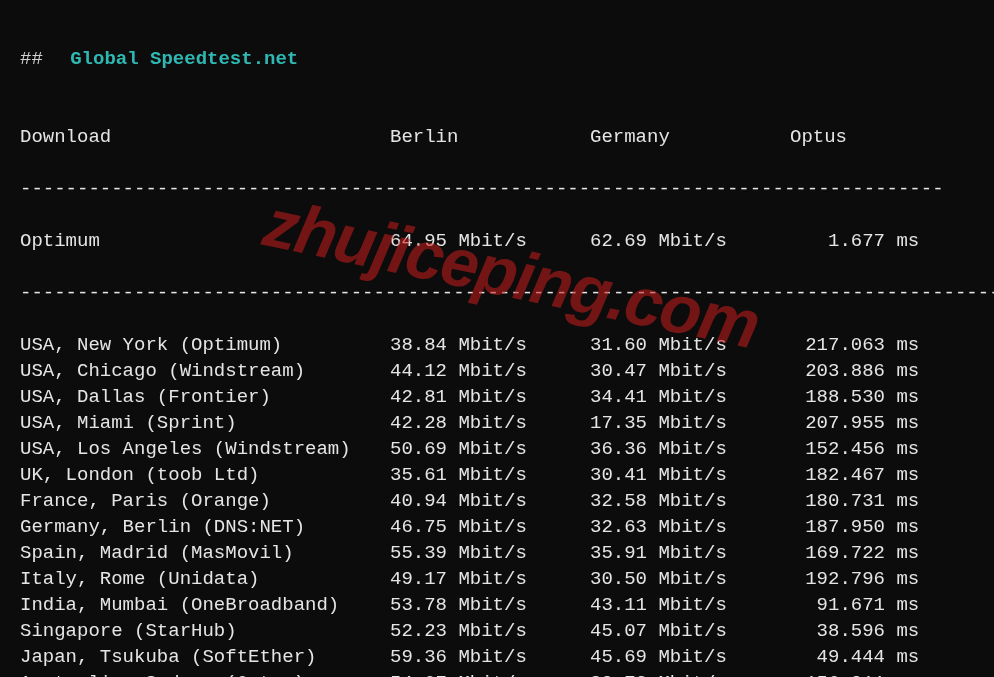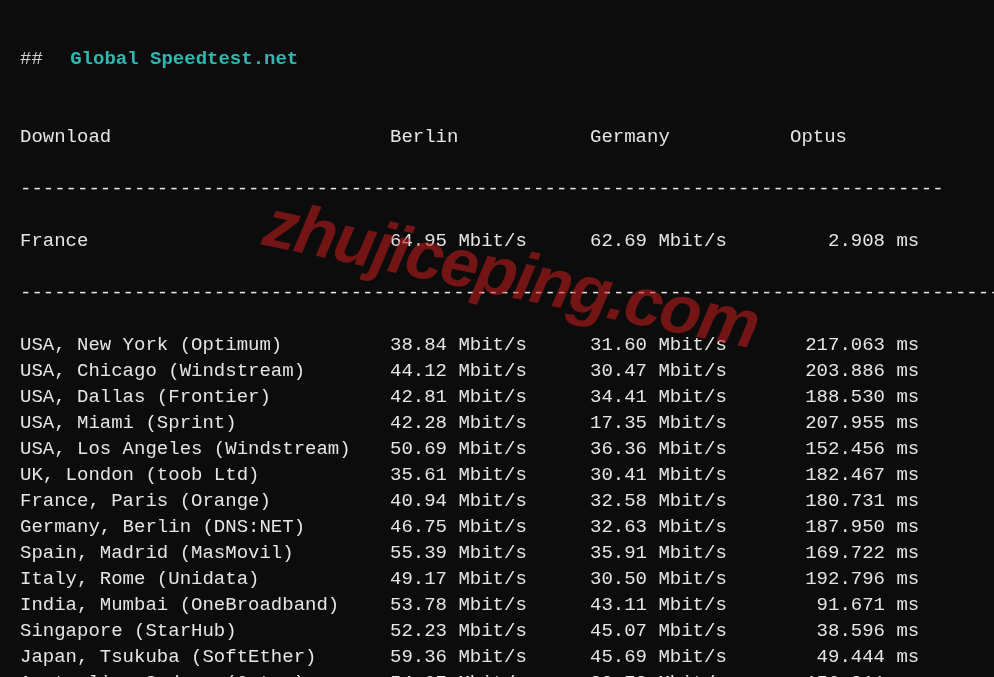--- a/index.html
+++ b/index.html
@@ -45,19 +45,19 @@
     letter-spacing: -2px;
   }
 </style>
 </head>
 <body>
 
 <div class="terminal">
 <div class="title-line"><span class="hash">## </span><span class="title">Global Speedtest.net</span></div>
 <div class="header-row"><span class="col-loc">Download</span><span class="col-up">Berlin</span><span class="col-down">Germany</span><span class="col-ping">Optus</span></div>
 <div class="dashes">---------------------------------------------------------------------------------</div>
-<div class="row"><span class="col-loc">France</span><span class="col-up">64.95 Mbit/s</span><span class="col-down">62.69 Mbit/s</span><span class="col-ping"><span class="ping-val">2.908</span><span class="ping-unit"> ms</span></span></div>
+<div class="row"><span class="col-loc">Optimum</span><span class="col-up">64.95 Mbit/s</span><span class="col-down">62.69 Mbit/s</span><span class="col-ping"><span class="ping-val">1.677</span><span class="ping-unit"> ms</span></span></div>
 <div class="dashes">---------------------------------------------------------------------------------------</div>
 <div id="rows-container"><div class="row"><span class="col-loc">USA, New York (Optimum)</span><span class="col-up">38.84 Mbit/s</span><span class="col-down">31.60 Mbit/s</span><span class="col-ping"><span class="ping-val">217.063</span><span class="ping-unit"> ms</span></span></div><div class="row"><span class="col-loc">USA, Chicago (Windstream)</span><span class="col-up">44.12 Mbit/s</span><span class="col-down">30.47 Mbit/s</span><span class="col-ping"><span class="ping-val">203.886</span><span class="ping-unit"> ms</span></span></div><div class="row"><span class="col-loc">USA, Dallas (Frontier)</span><span class="col-up">42.81 Mbit/s</span><span class="col-down">34.41 Mbit/s</span><span class="col-ping"><span class="ping-val">188.530</span><span class="ping-unit"> ms</span></span></div><div class="row"><span class="col-loc">USA, Miami (Sprint)</span><span class="col-up">42.28 Mbit/s</span><span class="col-down">17.35 Mbit/s</span><span class="col-ping"><span class="ping-val">207.955</span><span class="ping-unit"> ms</span></span></div><div class="row"><span class="col-loc">USA, Los Angeles (Windstream)</span><span class="col-up">50.69 Mbit/s</span><span class="col-down">36.36 Mbit/s</span><span class="col-ping"><span class="ping-val">152.456</span><span class="ping-unit"> ms</span></span></div><div class="row"><span class="col-loc">UK, London (toob Ltd)</span><span class="col-up">35.61 Mbit/s</span><span class="col-down">30.41 Mbit/s</span><span class="col-ping"><span class="ping-val">182.467</span><span class="ping-unit"> ms</span></span></div><div class="row"><span class="col-loc">France, Paris (Orange)</span><span class="col-up">40.94 Mbit/s</span><span class="col-down">32.58 Mbit/s</span><span class="col-ping"><span class="ping-val">180.731</span><span class="ping-unit"> ms</span></span></div><div class="row"><span class="col-loc">Germany, Berlin (DNS:NET)</span><span class="col-up">46.75 Mbit/s</span><span class="col-down">32.63 Mbit/s</span><span class="col-ping"><span class="ping-val">187.950</span><span class="ping-unit"> ms</span></span></div><div class="row"><span class="col-loc">Spain, Madrid (MasMovil)</span><span class="col-up">55.39 Mbit/s</span><span class="col-down">35.91 Mbit/s</span><span class="col-ping"><span class="ping-val">169.722</span><span class="ping-unit"> ms</span></span></div><div class="row"><span class="col-loc">Italy, Rome (Unidata)</span><span class="col-up">49.17 Mbit/s</span><span class="col-down">30.50 Mbit/s</span><span class="col-ping"><span class="ping-val">192.796</span><span class="ping-unit"> ms</span></span></div><div class="row"><span class="col-loc">India, Mumbai (OneBroadband)</span><span class="col-up">53.78 Mbit/s</span><span class="col-down">43.11 Mbit/s</span><span class="col-ping"><span class="ping-val">91.671</span><span class="ping-unit"> ms</span></span></div><div class="row"><span class="col-loc">Singapore (StarHub)</span><span class="col-up">52.23 Mbit/s</span><span class="col-down">45.07 Mbit/s</span><span class="col-ping"><span class="ping-val">38.596</span><span class="ping-unit"> ms</span></span></div><div class="row"><span class="col-loc">Japan, Tsukuba (SoftEther)</span><span class="col-up">59.36 Mbit/s</span><span class="col-down">45.69 Mbit/s</span><span class="col-ping"><span class="ping-val">49.444</span><span class="ping-unit"> ms</span></span></div><div class="row"><span class="col-loc">Australia, Sydney (Optus)</span><span class="col-up">54.07 Mbit/s</span><span class="col-down">39.72 Mbit/s</span><span class="col-ping"><span class="ping-val">156.911</span><span class="ping-unit"> ms</span></span></div></div>
 
 </div>
 
 <div class="watermark">zhujiceping.com</div>
 
 </body></html>

